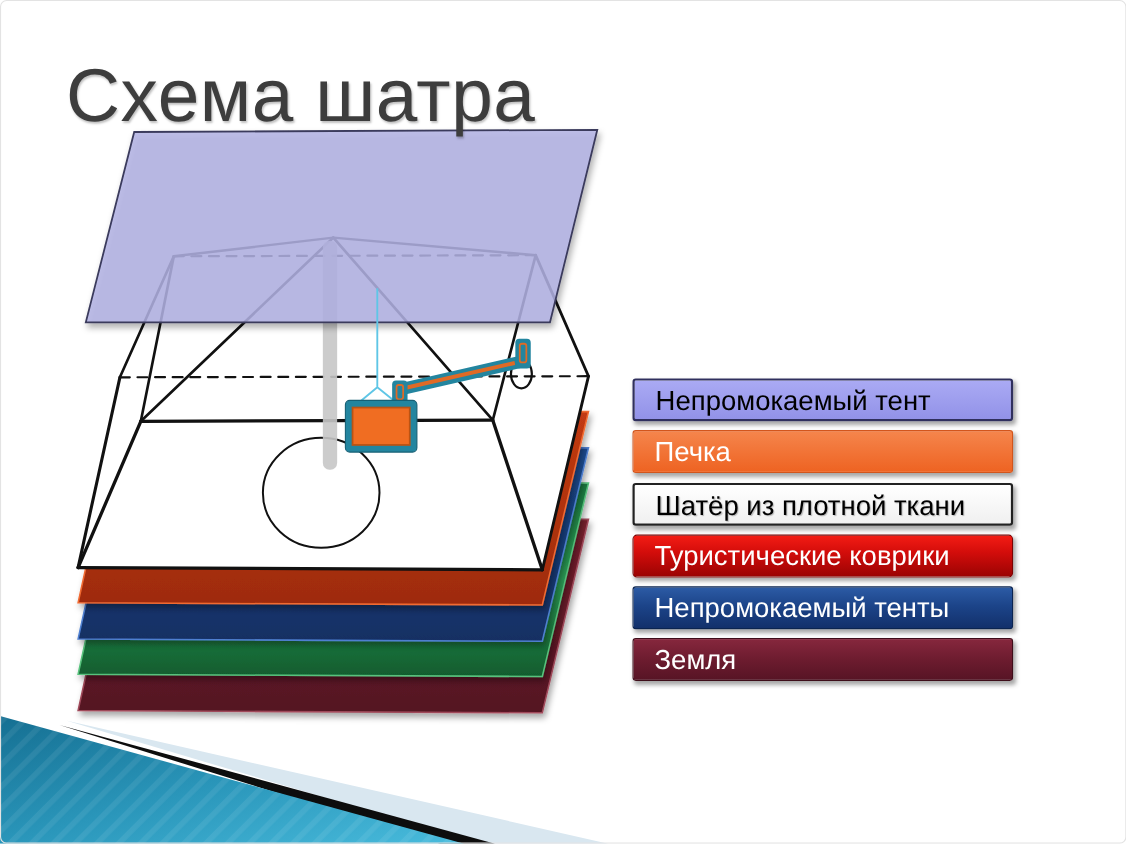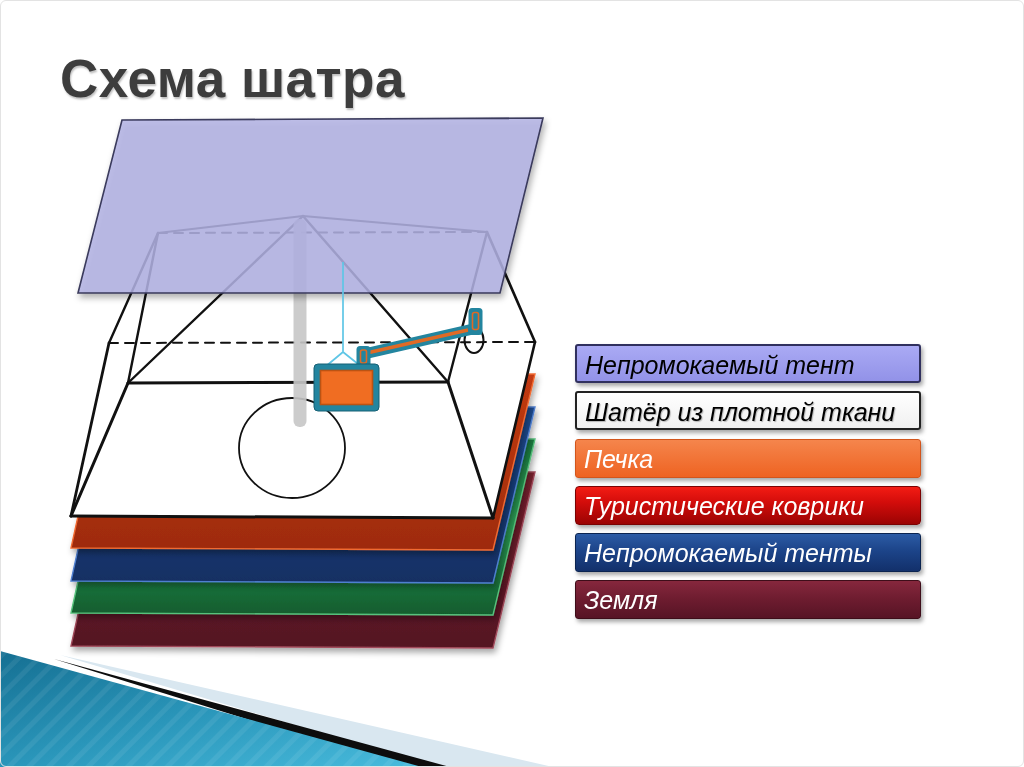--- a/index.html
+++ b/index.html
@@ -6,33 +6,32 @@
   body{
     width:1024px;height:767px;position:relative;overflow:hidden;
     font-family:"Liberation Sans","DejaVu Sans",sans-serif;
   }
   .slide-frame{
     position:absolute;inset:0;border:1px solid #e3e3e3;border-radius:6px;
     pointer-events:none;z-index:50;
   }
   .slide-title{
     position:absolute;left:60px;top:48px;z-index:5;
-    font-size:53px;font-weight:700;color:#3d3d3d;letter-spacing:0.5px;
+    font-size:68px;font-weight:400;color:#3d3d3d;letter-spacing:0.5px;
     text-shadow:1px 2px 2px rgba(0,0,0,0.25);
   }
   .diagram-svg{position:absolute;left:0;top:0;z-index:1;}
   .legend{
     position:absolute;left:575px;top:344px;width:346px;z-index:10;
     display:flex;flex-direction:column;gap:8.3px;
   }
   .legend-box{
-    height:39px;line-height:39px;padding-left:8px;box-sizing:border-box;
+    height:39px;line-height:39px;padding-left:19px;box-sizing:border-box;
     font-size:25px;border-radius:3px;white-space:nowrap;
     box-shadow:2px 3px 4px rgba(0,0,0,0.35);
-    font-style:italic;
   }
   .lb-purple{background:linear-gradient(#aaaaf4,#9292e8);border:2px solid #30305e;color:#000;}
   .lb-white {background:linear-gradient(#ffffff,#f0f0f0);border:2px solid #222222;color:#000;
              text-shadow:1px 1px 1px rgba(0,0,0,0.25);}
   .lb-orange{background:linear-gradient(#f5854c,#ee6322);border:1px solid #d2551c;color:#fff;}
   .lb-red   {background:linear-gradient(#f31c14 0%,#d40d0b 40%,#9b0303 100%);border:1px solid #7a0202;color:#fff;border-radius:4px;}
   .lb-blue  {background:linear-gradient(#2c5ba5 0%,#1c4489 45%,#12306b 100%);border:1px solid #0b2450;color:#fff;}
   .lb-green {background:linear-gradient(#20764413,#15542f00),linear-gradient(#1e7343,#155831);border:1px solid #0c3d20;color:#fff;}
   .lb-maroon{background:linear-gradient(#86273d 0%,#6d1c2f 50%,#571425 100%);border:1px solid #3e0d19;color:#fff;}
 </style>
@@ -129,20 +128,20 @@
     <polygon points="54,659 450,767 400,767" fill="#0d0d0d"></polygon>
     <polygon points="0,651 422,767 0,767" fill="url(#gTeal)"></polygon>
     <polygon points="0,651 422,767 0,767" fill="url(#patStripes)"></polygon>
   </g>
 </svg>
 
 <div class="slide-title">Схема шатра</div>
 
 <div class="legend">
   <div class="legend-box lb-purple">Непромокаемый тент</div>
+  <div class="legend-box lb-orange">Печка</div>
   <div class="legend-box lb-white">Шатёр из плотной ткани</div>
-  <div class="legend-box lb-orange">Печка</div>
   <div class="legend-box lb-red">Туристические коврики</div>
   <div class="legend-box lb-blue">Непромокаемый тенты</div>
   <div class="legend-box lb-maroon">Земля</div>
 </div>
 
 <div class="slide-frame"></div>
 
 </body></html>

